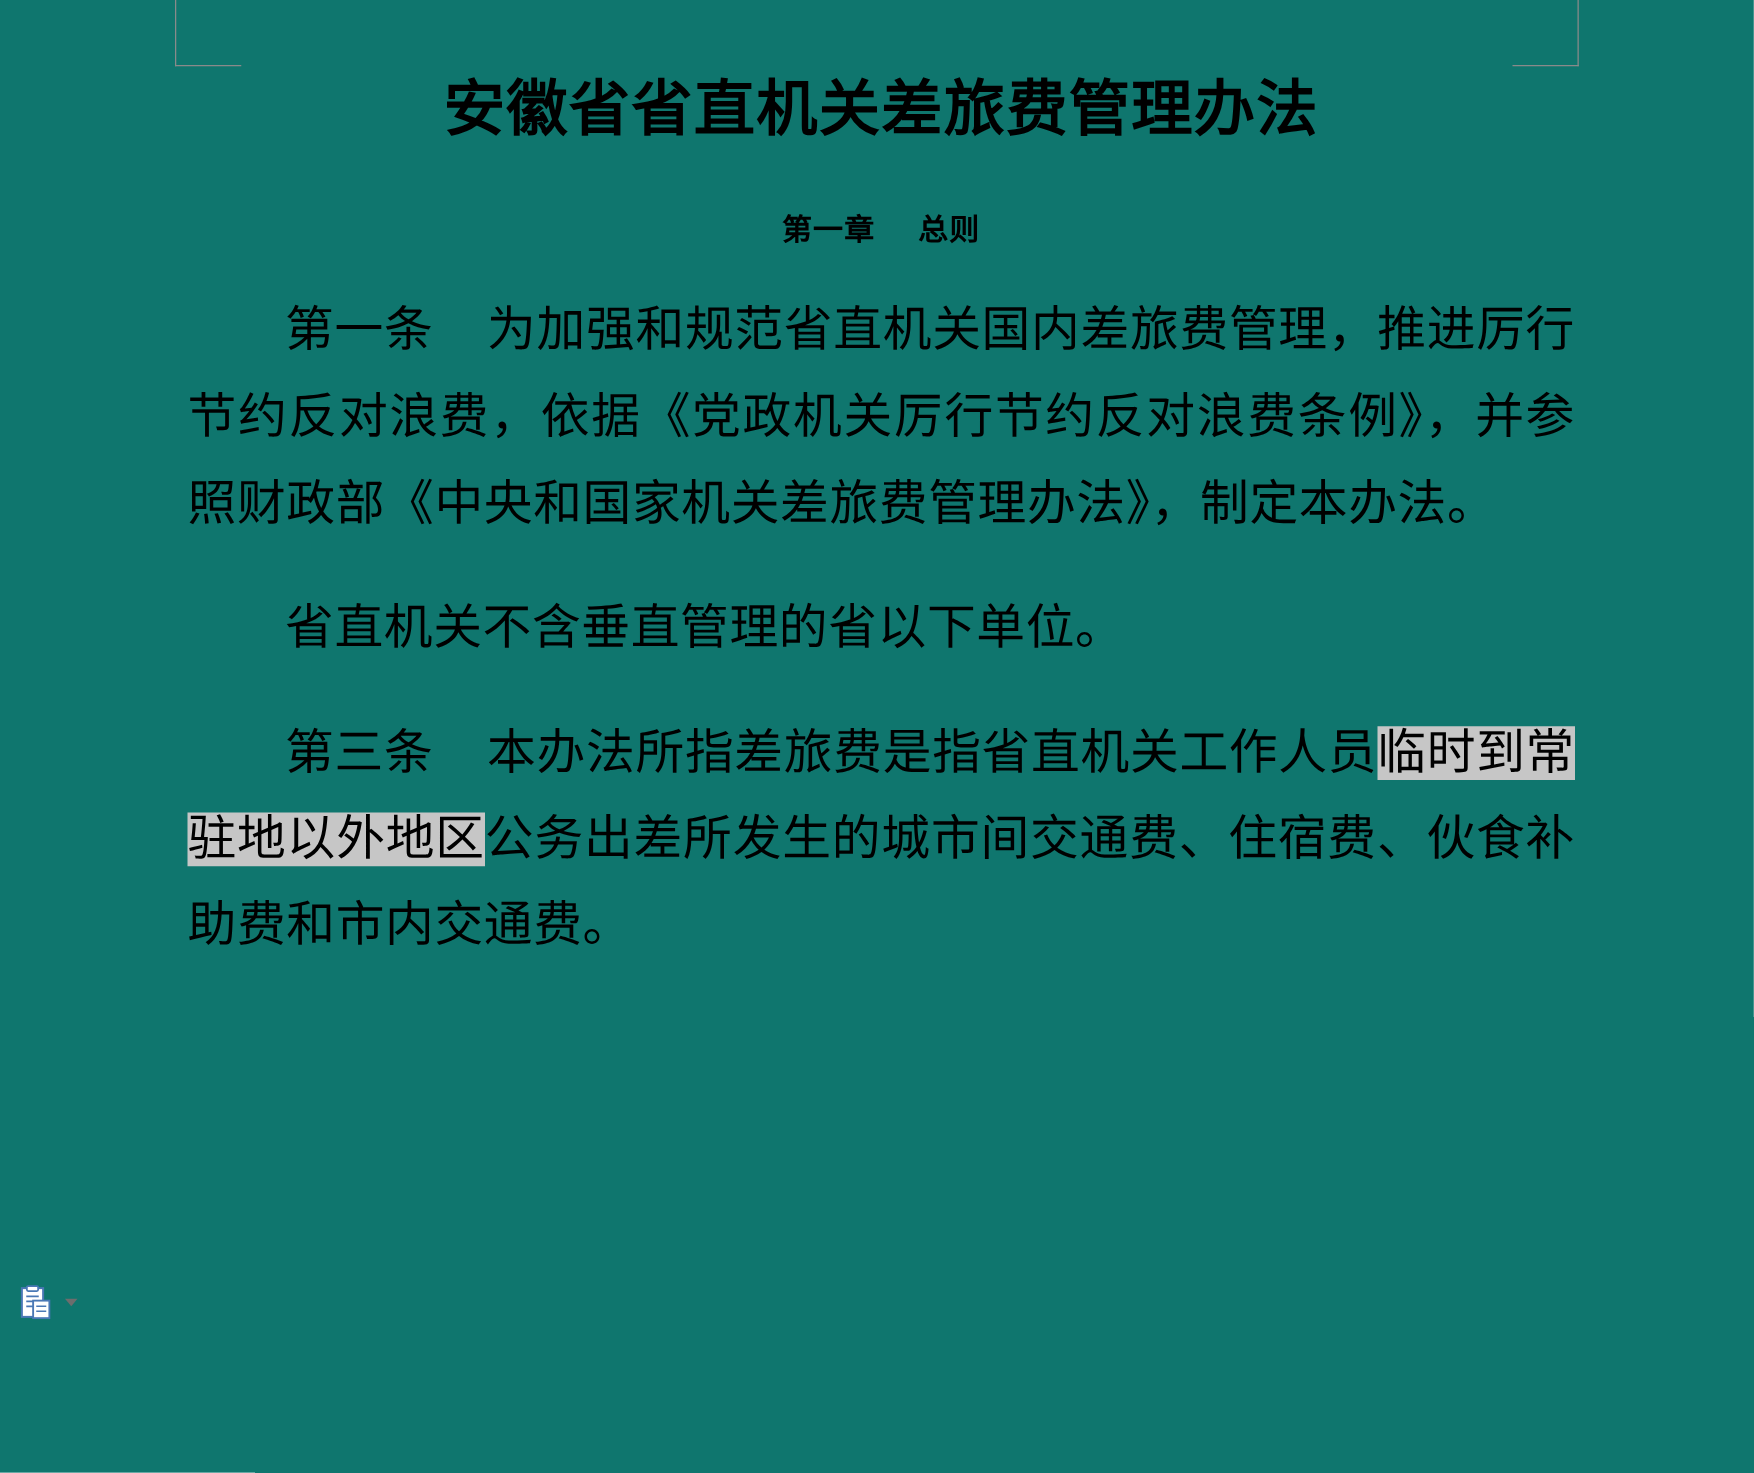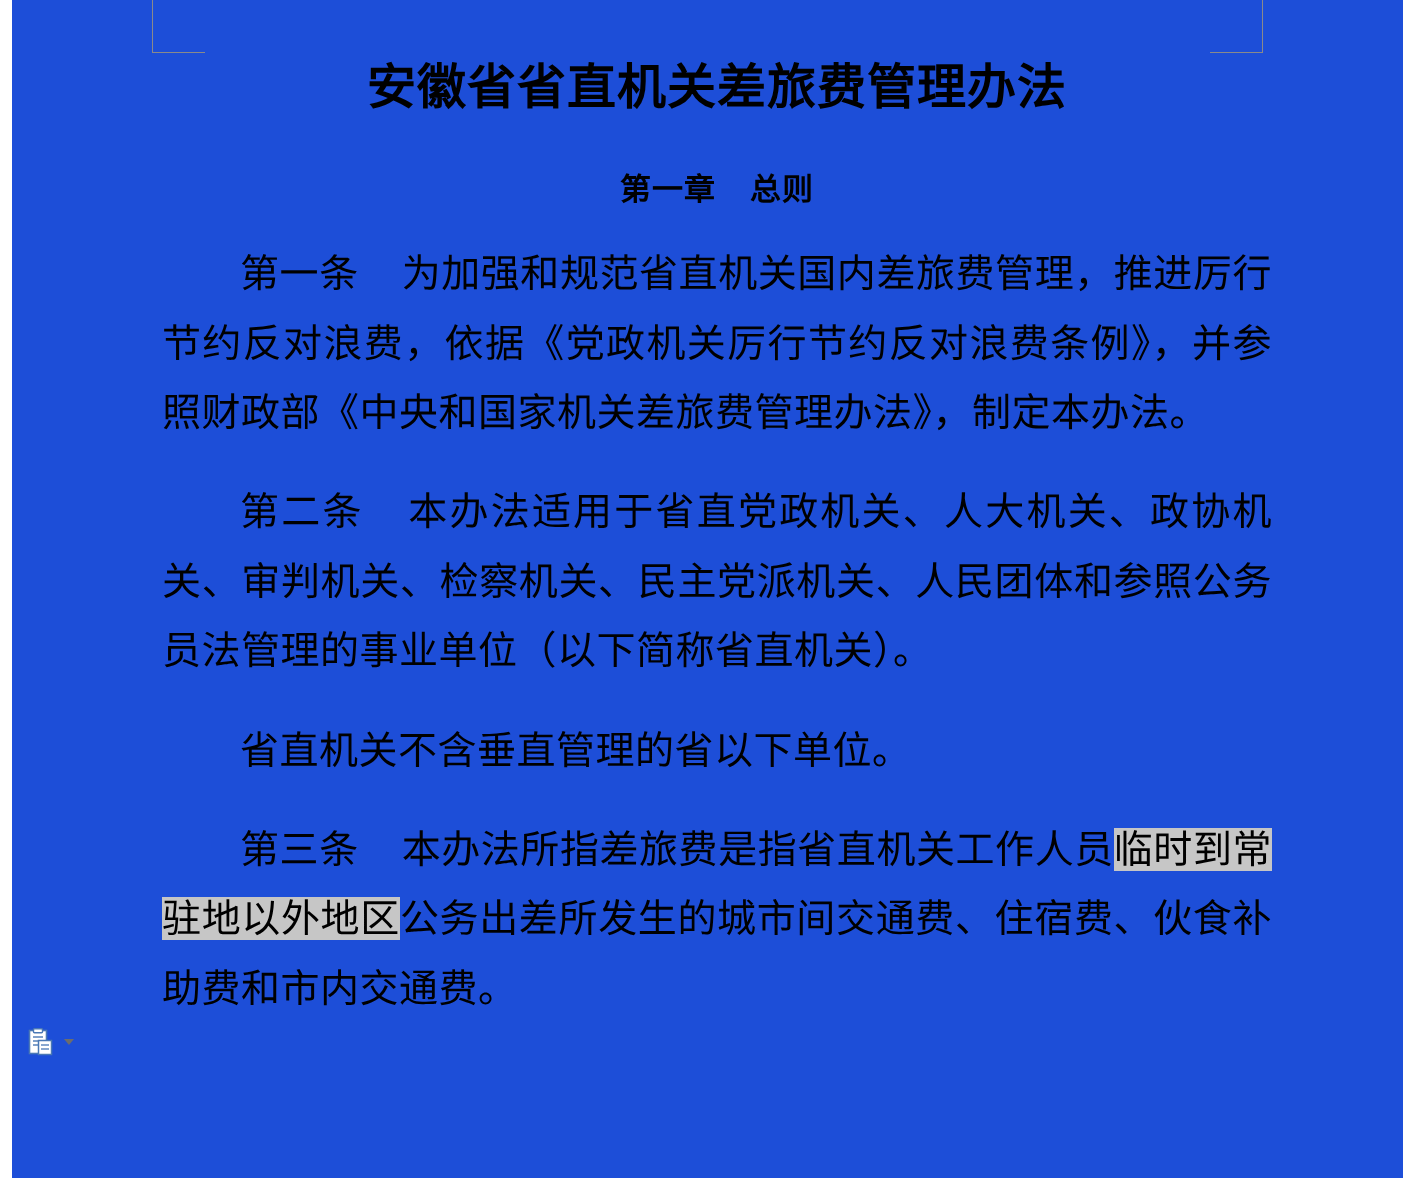--- a/index.html
+++ b/index.html
@@ -13,22 +13,21 @@
     position: relative;
     overflow: hidden;
     font-family: "Liberation Serif", "DejaVu Serif", serif;
     color: #000000;
   }
 
   
   .page {
     position: absolute;
     inset: 0;
-    background: #1d4ed8;
-    margin-left: 12px;
+    background: #0f766e;
   }
   .crop-mark {
     position: absolute;
     width: 52px;
     height: 52px;
     border-color: #8a8a8a;
     border-style: solid;
     border-width: 0;
   }
   .crop-tl {
@@ -61,21 +60,21 @@
     font-size: 49px;
     line-height: 1.2;
     letter-spacing: 1px;
     margin: 18px 0 0 0;
   }
 
   .chapter-heading {
     text-align: center;
     font-family: "DejaVu Sans", "Liberation Sans", sans-serif;
     font-weight: 700;
-    font-size: 31px;
+    font-size: 24px;
     line-height: 1.3;
     margin: 52px 0 0 0;
     letter-spacing: 1px;
   }
   .chapter-heading .gap {
     display: inline-block;
     width: 34px;
   }
 
   .para {
@@ -134,23 +133,20 @@
     <h1 class="doc-title">安徽省省直机关差旅费管理办法</h1>
 
     <h2 class="chapter-heading">
       <span>第一章</span><span class="gap"></span><span>总则</span>
     </h2>
 
     <p class="para">
       <span class="article-no">第一条</span><span class="art-gap"></span><span>为加强和规范省直机关国内差旅费管理，推进厉行节约反对浪费，依据《党政机关厉行节约反对浪费条例》，并参照财政部《中央和国家机关差旅费管理办法》，制定本办法。</span>
     </p>
 
-    <p class="para">
-      <span class="article-no">第二条</span><span class="art-gap"></span><span>本办法适用于省直党政机关、人大机关、政协机关、审判机关、检察机关、民主党派机关、人民团体和参照公务员法管理的事业单位（以下简称省直机关）。</span>
-    </p>
 
     <p class="para">
       <span>省直机关不含垂直管理的省以下单位。</span>
     </p>
 
     <p class="para">
       <span class="article-no">第三条</span><span class="art-gap"></span><span>本办法所指差旅费是指省直机关工作人员</span><span class="hl">临时到常驻地以外地区</span><span>公务出差所发生的城市间交通费、住宿费、伙食补助费和市内交通费。</span>
     </p>
 
   </div>

